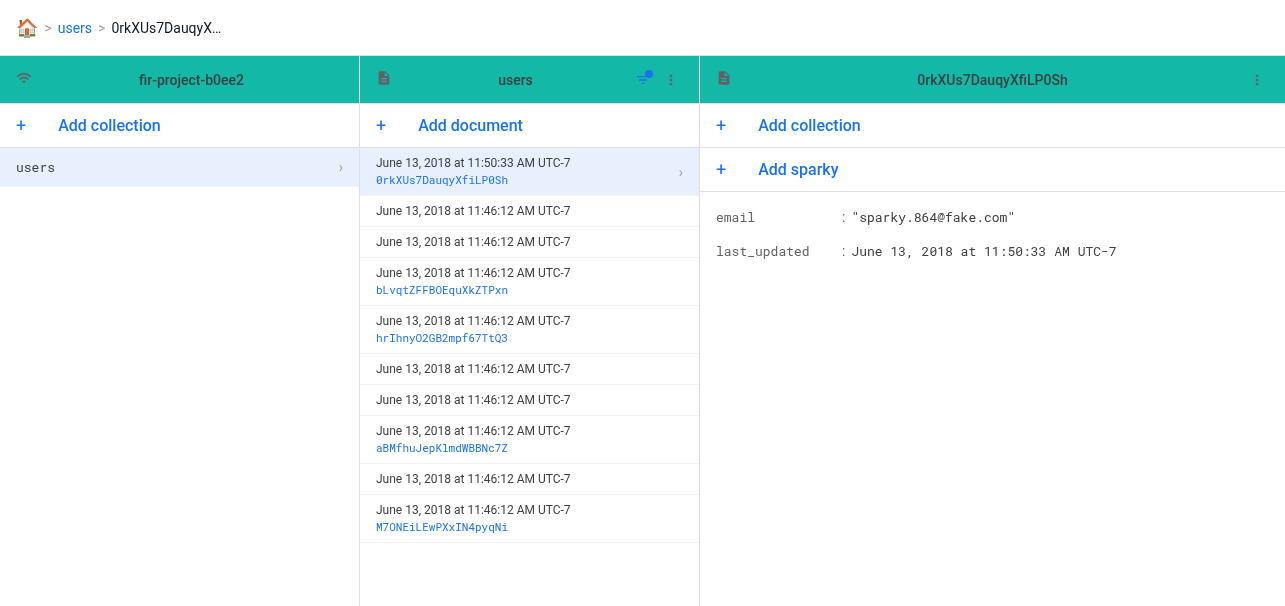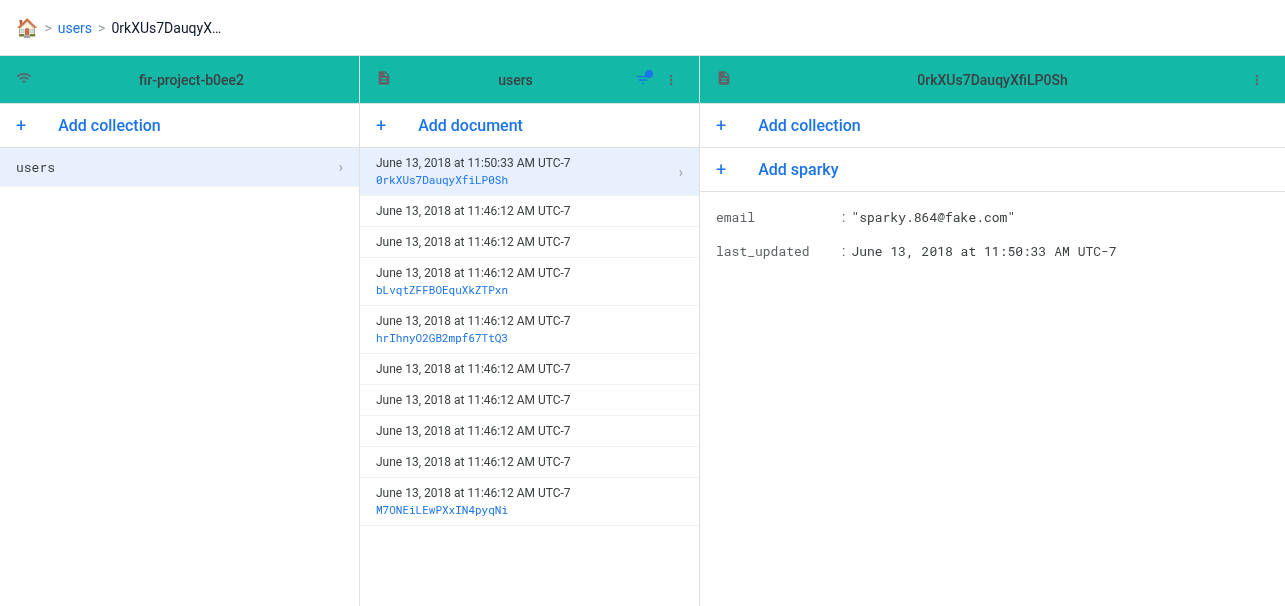--- a/index.html
+++ b/index.html
@@ -333,20 +333,21 @@
           </div>
         </div>
         <div class="doc-item">
           <div class="doc-item-content">
             <div class="doc-timestamp">June 13, 2018 at 11:46:12 AM UTC-7</div>
           </div>
         </div>
         <div class="doc-item">
           <div class="doc-item-content">
             <div class="doc-timestamp">June 13, 2018 at 11:46:12 AM UTC-7</div>
+            <div class="doc-id">aBMfhuJepKlmdWBBNc7Z</div>
           </div>
         </div>
         <div class="doc-item">
           <div class="doc-item-content">
             <div class="doc-timestamp">June 13, 2018 at 11:46:12 AM UTC-7</div>
           </div>
         </div>
         <div class="doc-item">
           <div class="doc-item-content">
             <div class="doc-timestamp">June 13, 2018 at 11:46:12 AM UTC-7</div>

